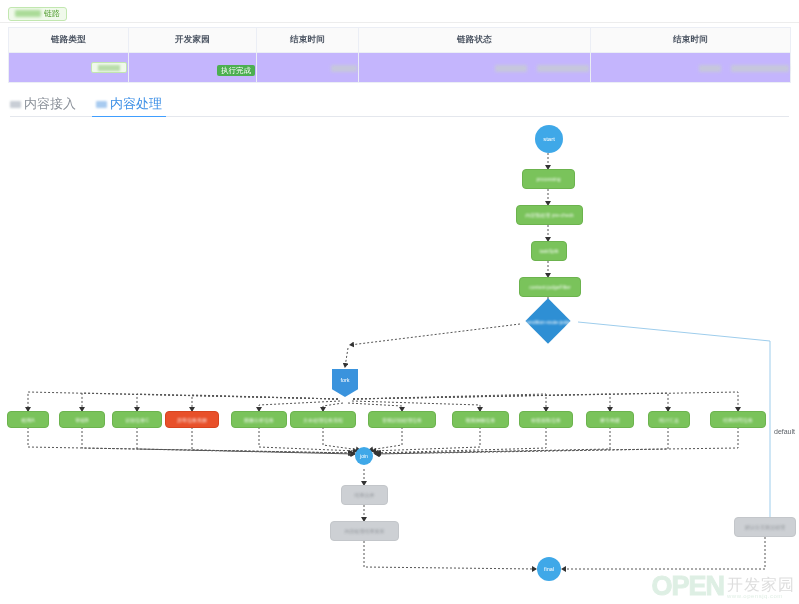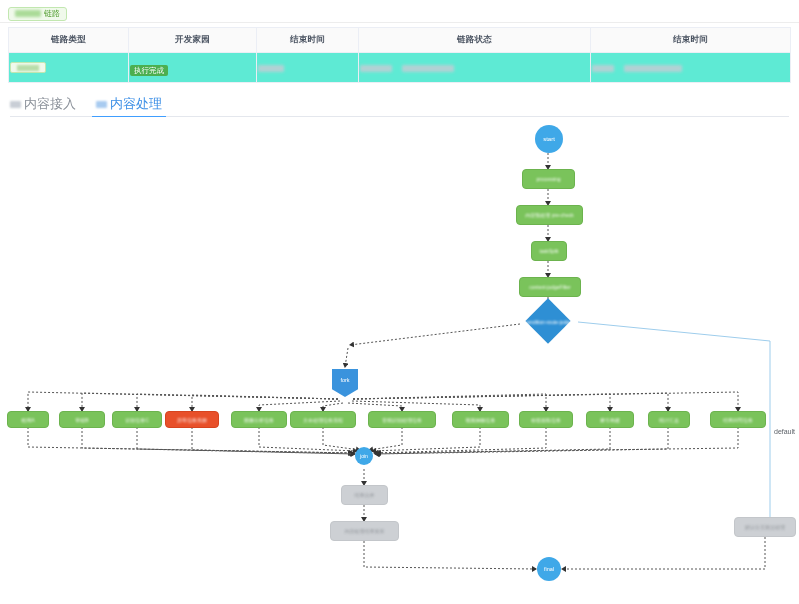--- a/index.html
+++ b/index.html
@@ -56,22 +56,22 @@
     height: 25px;
     font-size: 8.5px;
     font-weight: bold;
     color: #4a5361;
     text-align: center;
     letter-spacing: .3px;
   }
   table.info td {
     border: 1px solid #ebeef5;
     height: 30px;
-    text-align: left;
-    background: #5eead4;
+    text-align: right;
+    background: #c4b5fd;
     vertical-align: middle;
   }
   .cell-chip {
     display: inline-block;
     height: 11px;
     width: 36px;
     border: 1px solid #c2e7b0;
     border-radius: 2px;
     background: #f0f9eb;
   }
@@ -443,14 +443,21 @@
   <div class="node task gray" style="left:734px; top:400px; width:62px; height:20px;">
     <span class="lbl">默认分支跳过处理</span>
   </div>
 
   <div class="edge-label" style="left:774px; top:311px;">default</div>
 
   <div class="node circ" style="left:537px; top:440px; width:24px; height:24px; font-size:5.5px;">
     <span>final</span>
   </div>
 
+  <div class="watermark">
+    <span class="wm-open">OPEN</span>
+    <span class="wm-cn">
+      <span class="wm-cn-main">开发家园</span>
+      <span class="wm-cn-sub">www.opensjq.com</span>
+    </span>
+  </div>
 
 </div>
 
 </body></html>

